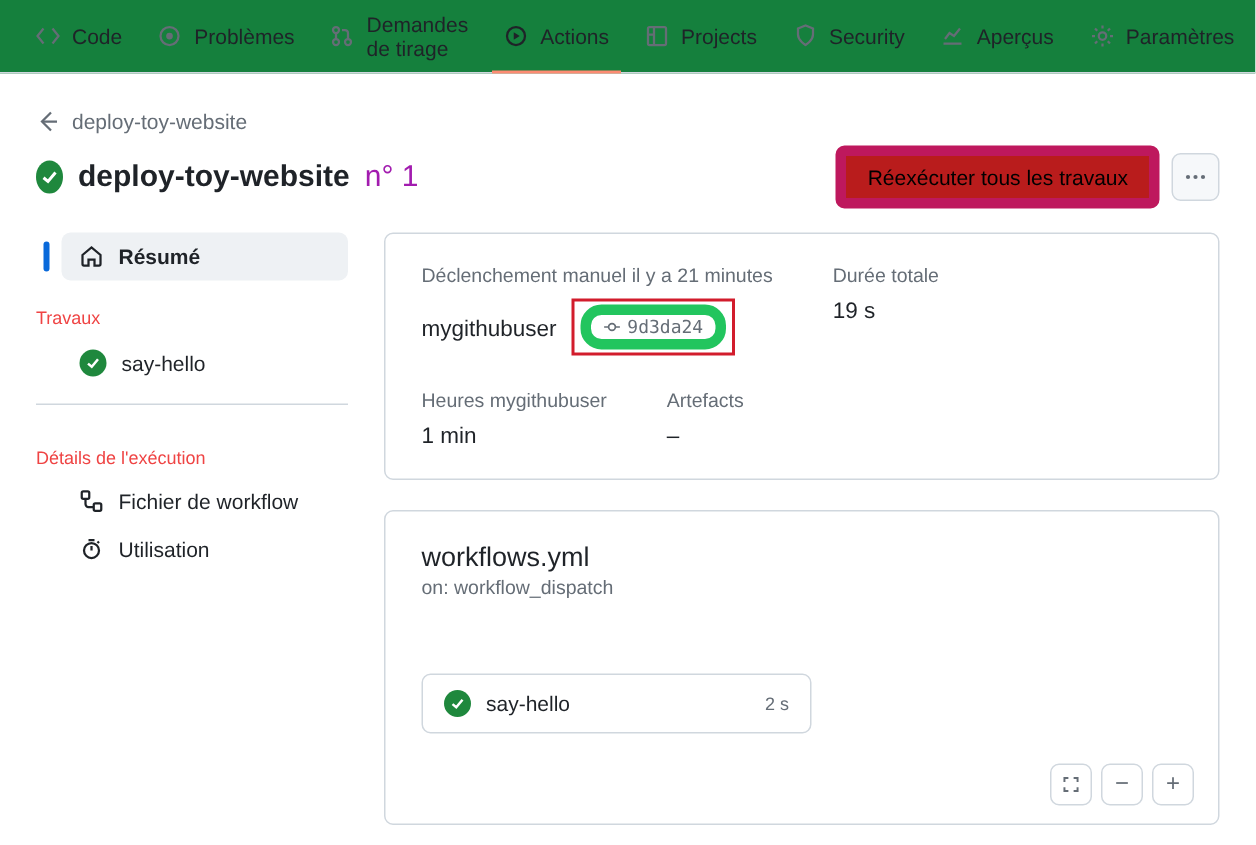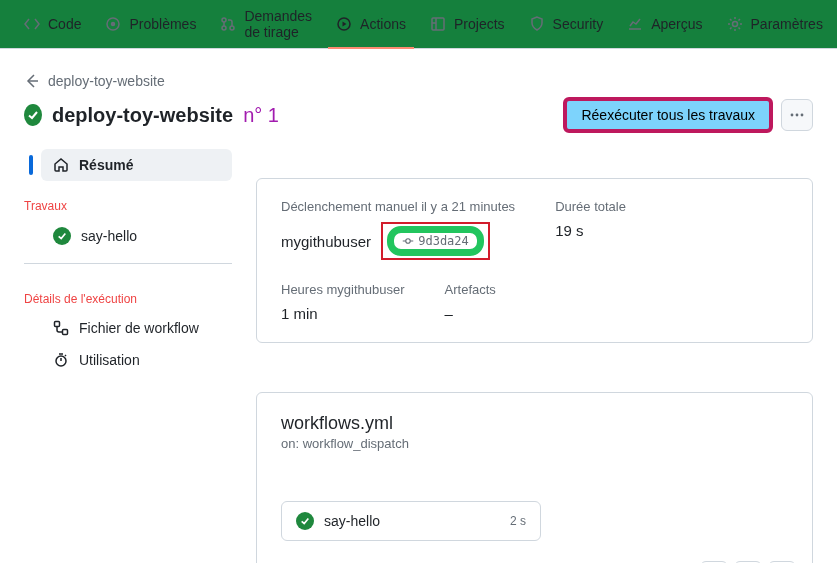--- a/index.html
+++ b/index.html
@@ -11,33 +11,33 @@
   .tab.active::after { content: ""; position: absolute; left: 0; right: 0; bottom: -1px; height: 2px; background: #fd8c73; }
   .tab.active .ic { color: #1f2328; }
 
   .header-row { display: flex; align-items: center; gap: 8px; padding: 24px 24px 4px 24px; }
 
   .title-row { display: flex; align-items: center; justify-content: space-between; padding: 4px 24px 16px 24px; }
   .title-left { display: flex; align-items: center; gap: 10px; }
   .title-text { font-size: 20px; font-weight: 600; }
   .title-sub { font-size: 20px; font-weight: 400; color: #a21caf; }
   .title-right { display: flex; align-items: center; gap: 8px; }
-  .btn { border: 4px solid #be185d; background: #7dd3fc; border-radius: 6px; padding: 6px 14px; font-size: 14px; cursor: pointer; }
+  .btn { border: 7px solid #be185d; background: #b91c1c; border-radius: 6px; padding: 6px 14px; font-size: 14px; cursor: pointer; }
   .btn-icon { border: 1px solid #d0d7de; background: #f6f8fa; border-radius: 6px; width: 32px; height: 32px; display: inline-flex; align-items: center; justify-content: center; cursor: pointer; color: #656d76; }
 
   .body-grid { display: flex; gap: 24px; padding: 0 24px 24px 24px; align-items: flex-start; }
   .sidebar { width: 208px; flex: 0 0 208px; }
   .side-item { display: flex; align-items: center; gap: 10px; padding: 8px 12px; border-radius: 6px; cursor: pointer; font-size: 14px; color: #1f2328; margin-left: 17px; }
   .side-item.active { background: #eef1f4; position: relative; }
   .side-item.active::before { content: ""; position: absolute; left: -12px; top: 6px; bottom: 6px; width: 4px; border-radius: 2px; background: #0969da; }
   .side-heading { font-size: 12px; color: #ef4444; padding: 18px 12px 6px 0; }
   .side-sep { border: none; border-top: 1px solid #d0d7de; margin: 10px 0; }
 
   .main { flex: 1; display: flex; flex-direction: column; gap: 20px; }
-  .card { border: 1px solid #d0d7de; border-radius: 6px; padding: 20px 24px; background: #fff; position: relative; margin-top: 29px; }
+  .card { border: 1px solid #d0d7de; border-radius: 6px; padding: 20px 24px; background: #fff; position: relative; }
   .summary-grid { display: flex; gap: 40px; }
   .scol { display: flex; flex-direction: column; gap: 8px; min-width: 90px; }
   .slabel { font-size: 13px; color: #656d76; white-space: nowrap; }
   .svalue { font-size: 15px; color: #1f2328; }
   .svalue.strong { font-weight: 500; }
   .sha-chip { display: inline-flex; align-items: center; gap: 4px; border: 7px solid #22c55e; border-radius: 14px; padding: 1px 8px; font-size: 12px; color: #656d76; font-family: ui-monospace, monospace; }
   .hl { border: 2px solid #d21c2c; padding: 2px 4px; display: inline-block; }
   .hl-wrap { border: 2px solid #d21c2c; padding: 2px 6px; display: inline-block; }
 
   .summary-row2 { display: flex; gap: 40px; margin-top: 22px; }

